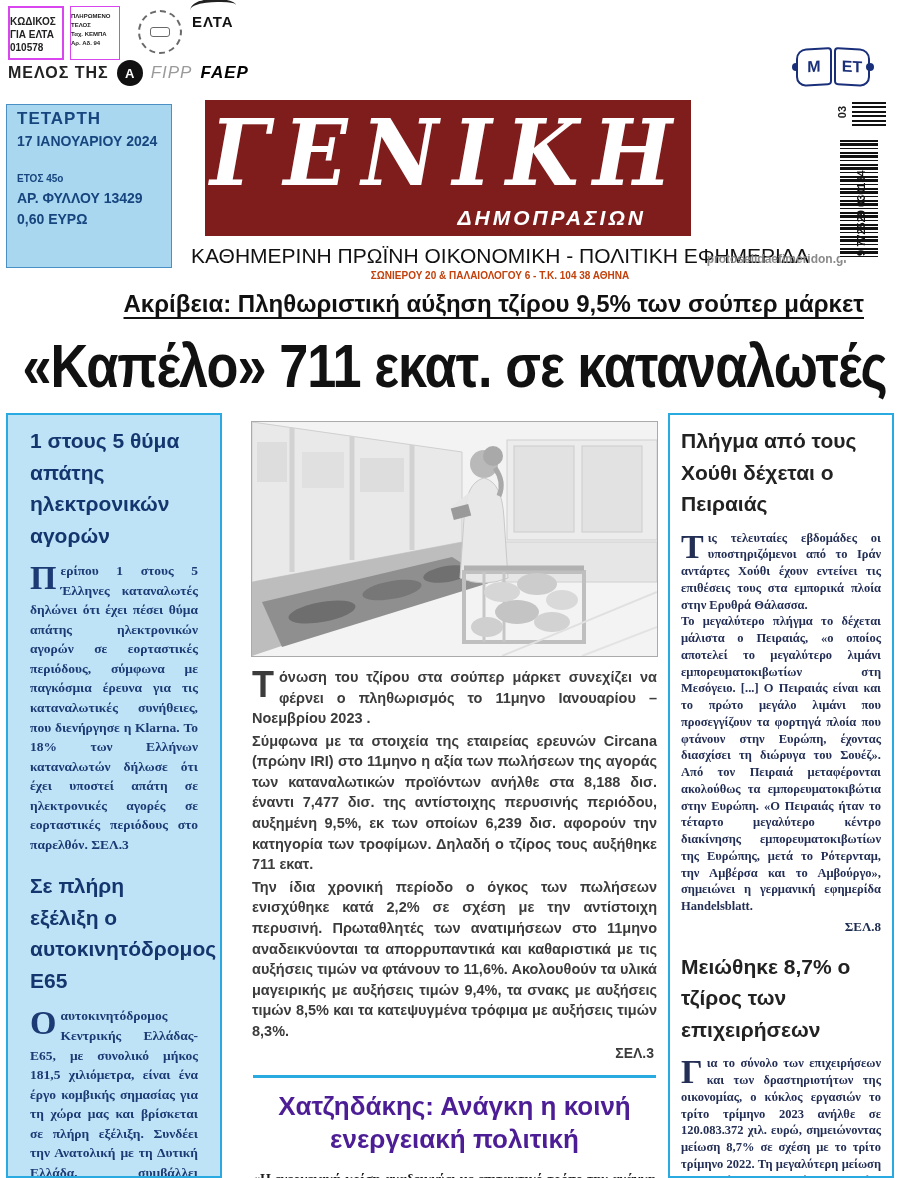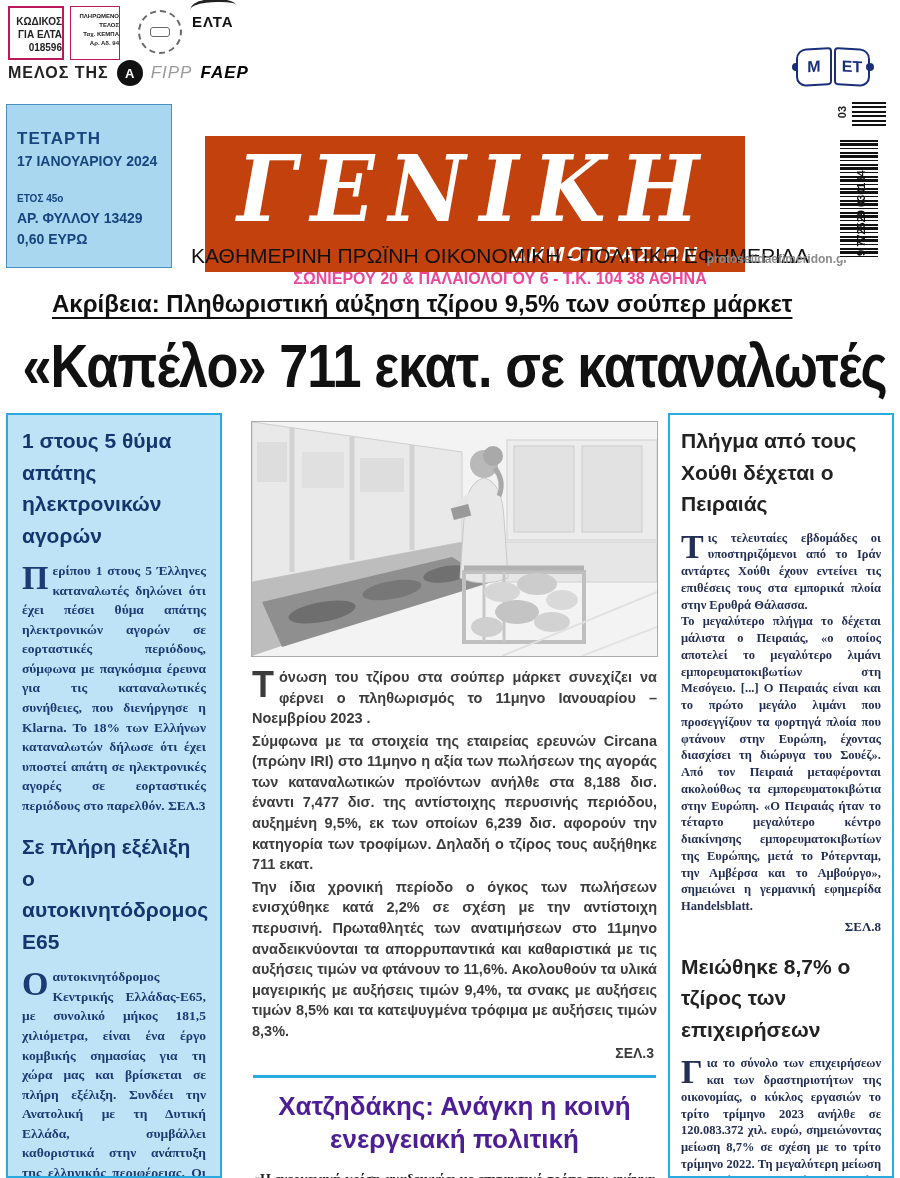--- a/index.html
+++ b/index.html
@@ -4,21 +4,21 @@
 <style>
   * { margin: 0; padding: 0; box-sizing: border-box; }
   html,body { background:#e8e8e8; }
   .page {
     position: relative; width: 900px; height: 1178px; margin: 0 auto;
     background: #fff; overflow: hidden;
     font-family: "Liberation Sans", sans-serif; color:#1a1a1a;
   }
   
   .postal-box {
-    position:absolute; border:2px solid #be185d; text-align:right;
+    position:absolute; border:2px solid #d946ef; text-align:left;
     font-weight:bold; color:#222; background:#fff;
   }
   .box-code { left:8px; top:6px; width:56px; height:54px; font-size:10px; line-height:1.3; padding-top:7px; }
   .box-paid { left:70px; top:6px; width:50px; height:54px; font-size:6px; line-height:1.5; padding-top:5px; border-width:1px; }
   .postmark { position:absolute; left:138px; top:10px; width:44px; height:44px; border:2px dashed #444; border-radius:50%; opacity:.8; }
   .postmark-inner { position:absolute; left:10px; top:15px; width:20px; height:10px; border:1px solid #444; border-radius:3px; }
   .elta { position:absolute; left:192px; top:13px; font-weight:bold; font-size:15px; color:#111; letter-spacing:1px; }
   .elta-swoosh { position:absolute; left:-2px; top:-14px; width:46px; height:12px; border-top:3px solid #222; border-radius:50% 90% 0 0 / 100% 100% 0 0; transform:rotate(-6deg); }
   .member-row { position:absolute; left:8px; top:58px; display:flex; align-items:center; gap:8px; height:30px; }
   .member-label { font-size:16px; font-weight:bold; color:#222; letter-spacing:1px; }
@@ -30,59 +30,59 @@
   .met .pg { position:absolute; top:0; width:36px; height:38px; border:2px solid #1a2f7a; background:#fff;
     display:flex; align-items:center; justify-content:center; font-weight:bold; font-size:16px; color:#1a2f7a; }
   .met .pg.l { left:2px; border-radius:10px 4px 4px 10px; transform:skewY(-3deg); }
   .met .pg.r { right:2px; border-radius:4px 10px 10px 4px; transform:skewY(3deg); }
   .met .dot { position:absolute; width:8px; height:8px; border-radius:50%; background:#1a2f7a; top:15px; }
   .met .dot.l { left:-2px; } .met .dot.r { right:-2px; }
   
   .issue-box {
     position:absolute; left:6px; top:104px; width:166px; height:164px;
     background:#a9d7f0; border:1px solid #4a90c4; color:#17457e;
-    padding:24px 10px; font-weight:bold;
+    padding:4px 10px; font-weight:bold;
   }
   .issue-box .day { font-size:17px; letter-spacing:1px; }
   .issue-box .date { font-size:14px; margin-top:4px; }
   .issue-box .year { font-size:10px; margin-top:24px; }
   .issue-box .num { font-size:14px; margin-top:6px; }
   .issue-box .price { font-size:14px; margin-top:5px; }
   
-  .mast { position:absolute; left:205px; top:100px; width:540px; height:136px; background:#c2410c;margin-top:36px; }
+  .mast { position:absolute; left:205px; top:100px; width:486px; height:136px; background:#7f1d1d; }
   .mast-title {
     text-align:center; color:#fff; font-family:"DejaVu Serif","Liberation Serif",serif;
     font-weight:bold; font-style:italic; font-size:84px; line-height:1.0;
     letter-spacing:14px; padding-top:8px; transform:scaleY(1.08); transform-origin:top center;
   }
   .mast-sub {
     position:absolute; right:45px; bottom:6px; color:#fff; font-weight:bold; font-style:italic;
     font-size:21px; letter-spacing:3px; font-family:"Liberation Sans",sans-serif;
   }
   .tagline { position:absolute; left:150px; top:244px; width:700px; text-align:center; font-weight:normal; font-size:21px; color:#111; }
-  .address { position:absolute; left:150px; top:270px; width:700px; text-align:center; font-weight:bold; font-size:16px; color:#ec4899; }
+  .address { position:absolute; left:150px; top:270px; width:700px; text-align:center; font-weight:bold; font-size:10px; color:#c2410c; }
   .watermark { position:absolute; right:52px; top:252px; font-size:12px; font-weight:bold; color:#8a8a8a; }
   
   .barcode-zone { position:absolute; right:10px; top:100px; width:52px; height:180px; }
   .bc-small { position:absolute; right:4px; top:2px; width:34px; height:24px;
     background:repeating-linear-gradient(180deg,#111 0 2px,#fff 2px 4px,#111 4px 6px,#fff 6px 9px); }
   .bc-small-label { position:absolute; right:42px; top:6px; font-size:11px; font-weight:bold; transform:rotate(-90deg); transform-origin:center; }
   .bc-big { position:absolute; right:12px; top:40px; width:38px; height:120px;
     background:repeating-linear-gradient(180deg,#111 0 2px,#fff 2px 3px,#111 3px 6px,#fff 6px 8px,#111 8px 9px,#fff 9px 12px); }
   .bc-num { position:absolute; right:-31px; top:90px; font-size:11px; font-weight:bold; color:#111;
     transform:rotate(-90deg); transform-origin:center; white-space:nowrap; width:120px; }
   
-  .kicker { position:absolute; left:52px; top:290px; width:800px; text-align:left;
+  .kicker { position:absolute; left:64px; top:290px; width:800px; text-align:right;
     font-size:24px; font-weight:bold; color:#111; text-decoration:underline; text-underline-offset:5px; }
   .headline { position:absolute; left:0; top:330px; width:900px; text-align:center;
     font-size:55px; font-weight:bold; color:#111; letter-spacing:-1px; white-space:nowrap;
     transform:scaleX(0.95) scaleY(1.12); transform-origin:center top; }
   
   .col { position:absolute; top:413px; height:765px; overflow:hidden; }
-  .col-left { left:6px; width:216px; background:#bfe3f6; border:2px solid #29abe2; padding:10px 14px; color:#16386e; }
+  .col-left { left:6px; width:216px; background:#bfe3f6; border:2px solid #29abe2; padding:10px 22px; color:#16386e; }
   .col-center { left:247px; width:415px; background:#fff; padding:4px 2px; }
   .col-right { left:668px; width:226px; background:#fff; border:2px solid #29abe2; padding:10px 11px; color:#1c2b50; }
   .art-title-navy { font-weight:bold; font-size:21px; line-height:1.5; color:#14366e; margin-bottom:10px; font-family:"Liberation Sans",sans-serif; }
   .art-title-dark { font-weight:bold; font-size:21px; line-height:1.5; color:#222; margin-bottom:10px; font-family:"Liberation Sans",sans-serif; }
   .serif-body { font-family:"Liberation Serif",serif; font-weight:bold; font-size:13.5px; line-height:1.45; text-align:justify; }
   .col-left .serif-body { color:#1c3a74; }
   .col-right .serif-body { font-size:12.5px; line-height:1.34; color:#242f55; }
   .dropcap { float:left; font-family:"Liberation Serif",serif; font-weight:bold; font-size:34px; line-height:0.85; padding:3px 4px 0 0; }
   .art { margin-bottom:16px; }
   .pageref-block { text-align:right; font-family:"Liberation Serif",serif; font-weight:bold; font-size:13px; margin-top:4px; }
@@ -98,21 +98,21 @@
   .center-serif p { margin-bottom:2px; }
 </style>
 </head>
 <body>
 
 <div class="page">
 
   <div class="postal-box box-code">
     <div>ΚΩΔΙΚΟΣ</div>
     <div>ΓΙΑ ΕΛΤΑ</div>
-    <div>018596</div>
+    <div>010578</div>
   </div>
   <div class="postal-box box-paid">
     <div>ΠΛΗΡΩΜΕΝΟ</div>
     <div>ΤΕΛΟΣ</div>
     <div>Ταχ. ΚΕΜΠΑ</div>
     <div>Αρ. Αδ. 94</div>
   </div>
   <div class="postmark">
       <div class="postmark-inner"></div>
     </div>

